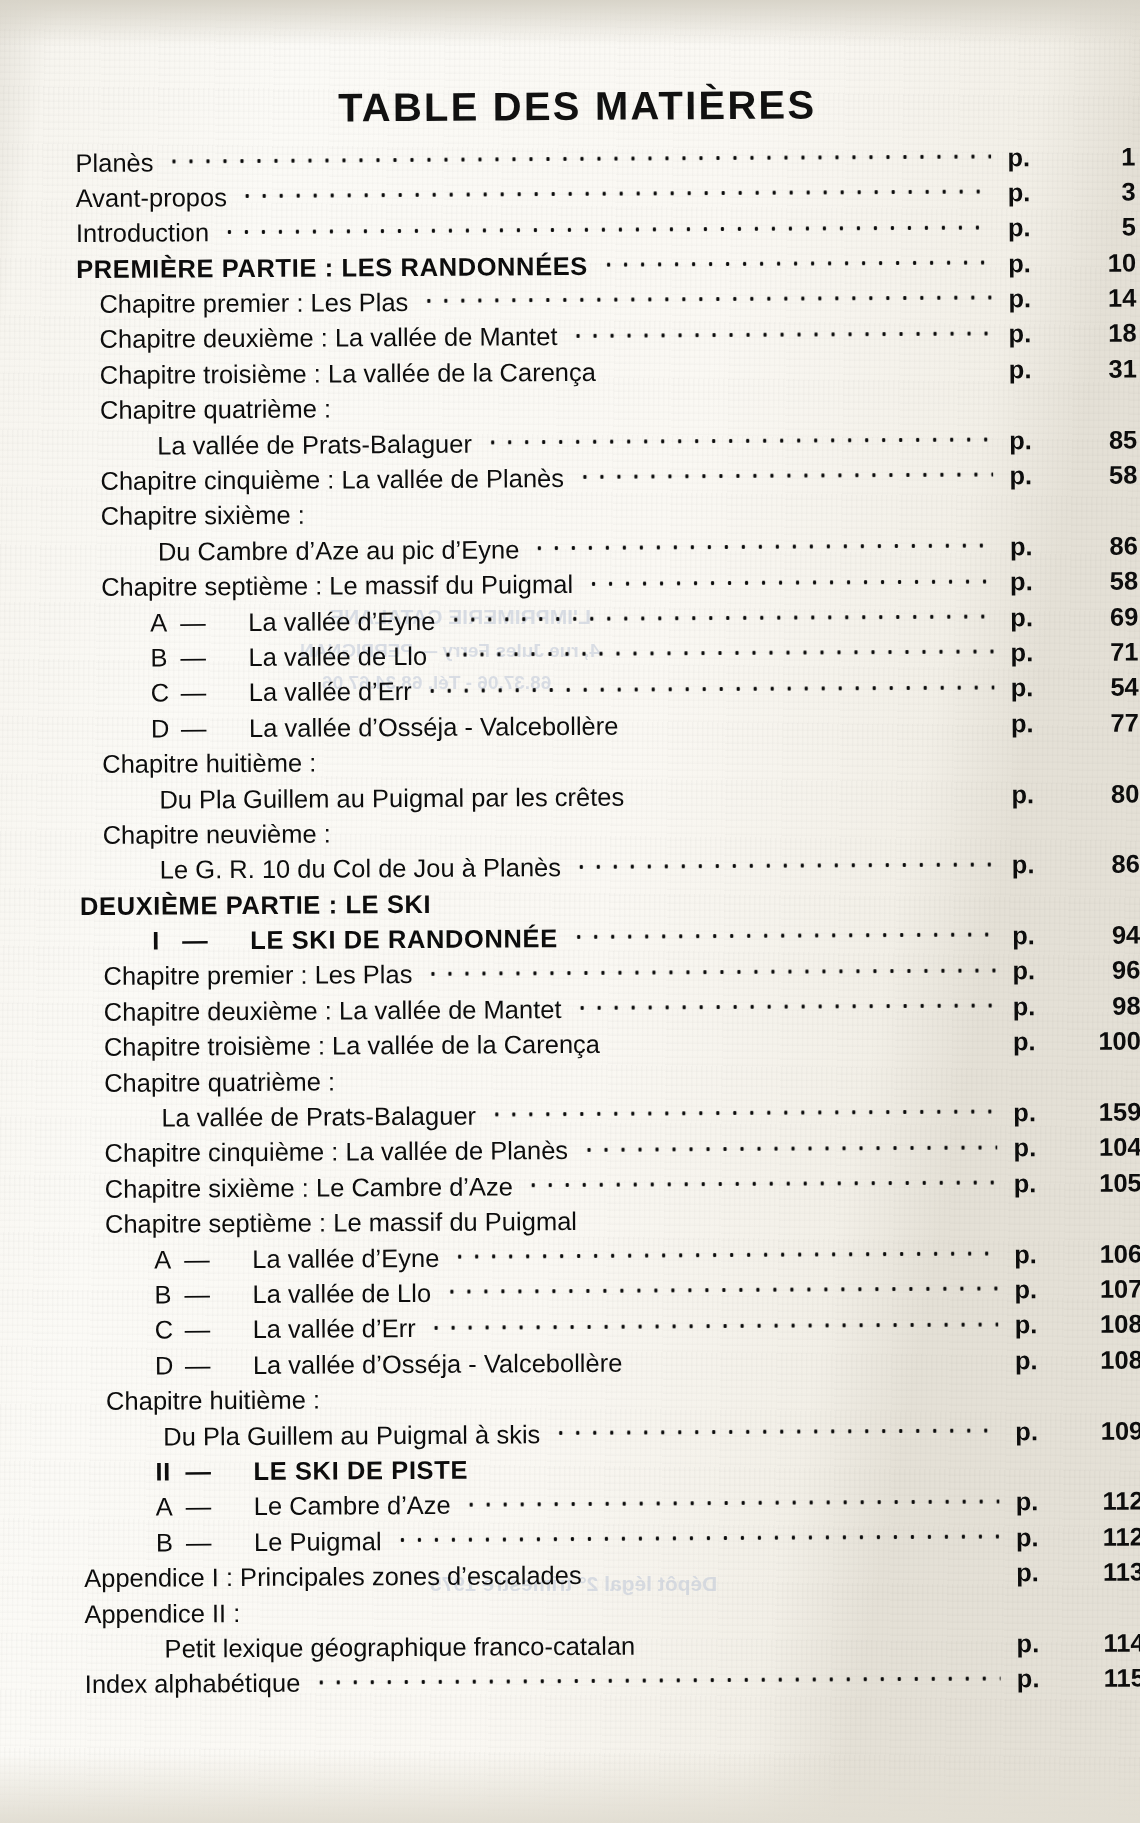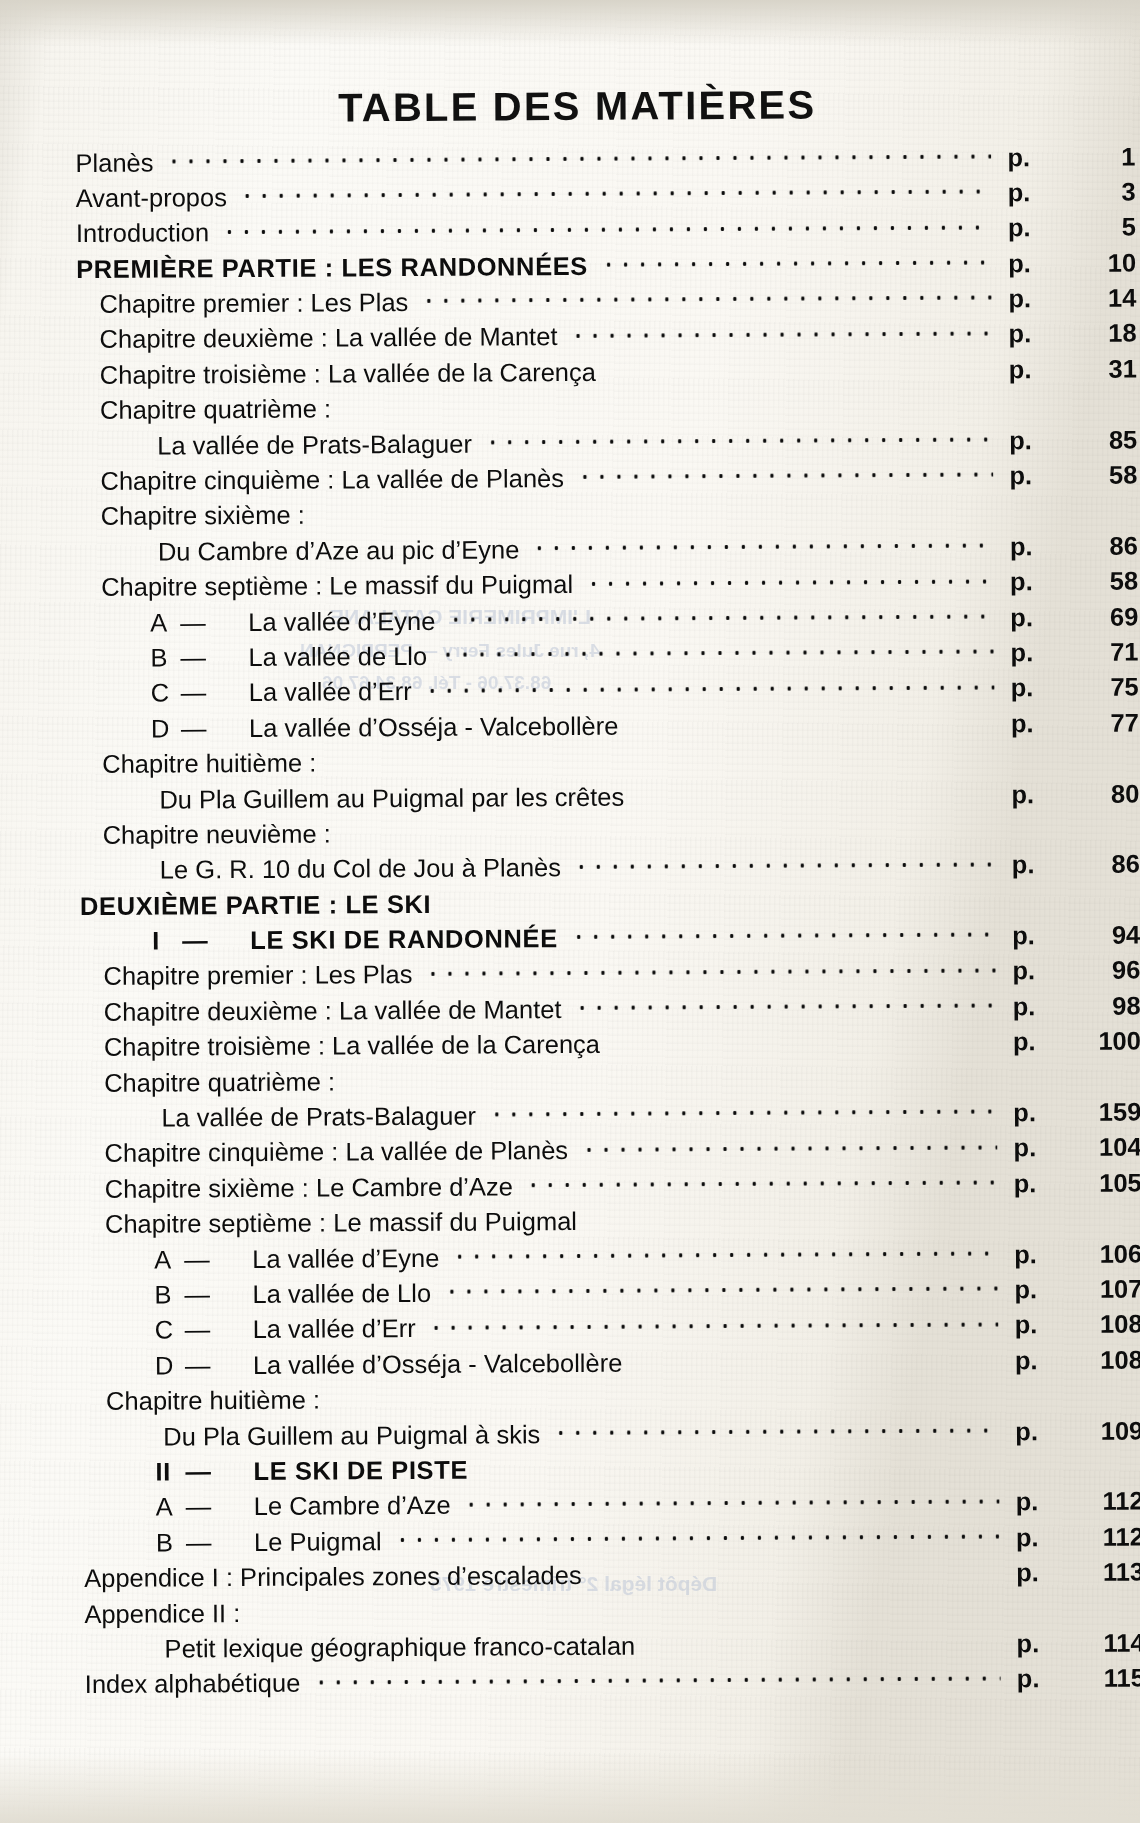--- a/index.html
+++ b/index.html
@@ -258,21 +258,21 @@
         <li class="row ind3">
           <span class="label sublabel"><span class="mark">B</span><span class="dash">—</span><span>La vallée de Llo</span></span>
           <span class="leader"></span>
           <span class="pfx">p.</span>
           <span class="num">71</span>
         </li>
         <li class="row ind3">
           <span class="label sublabel"><span class="mark">C</span><span class="dash">—</span><span>La vallée d’Err</span></span>
           <span class="leader"></span>
           <span class="pfx">p.</span>
-          <span class="num">75</span>
+          <span class="num">54</span>
         </li>
         <li class="row ind3 no-leader">
           <span class="label sublabel"><span class="mark">D</span><span class="dash">—</span><span>La vallée d’Osséja - Valcebollère</span></span>
           <span class="leader"></span>
           <span class="pfx">p.</span>
           <span class="num">77</span>
         </li>
         <li class="row ind1 no-leader right-pad">
           <span class="label">Chapitre huitième :</span>
           <span class="leader"></span>

